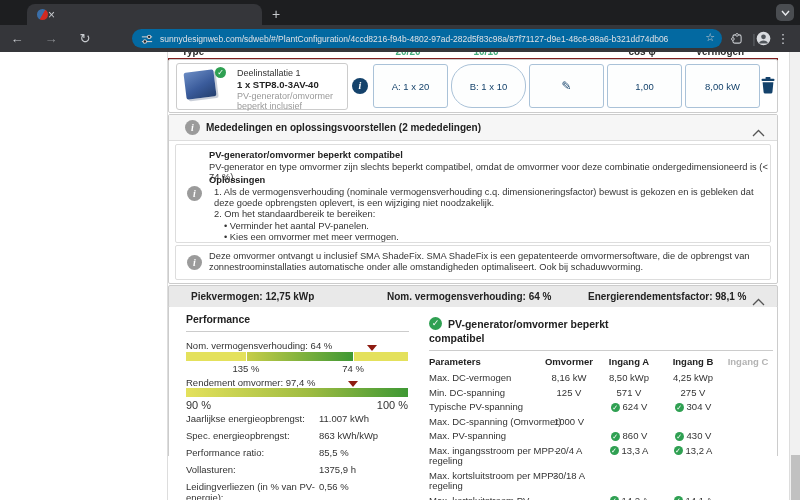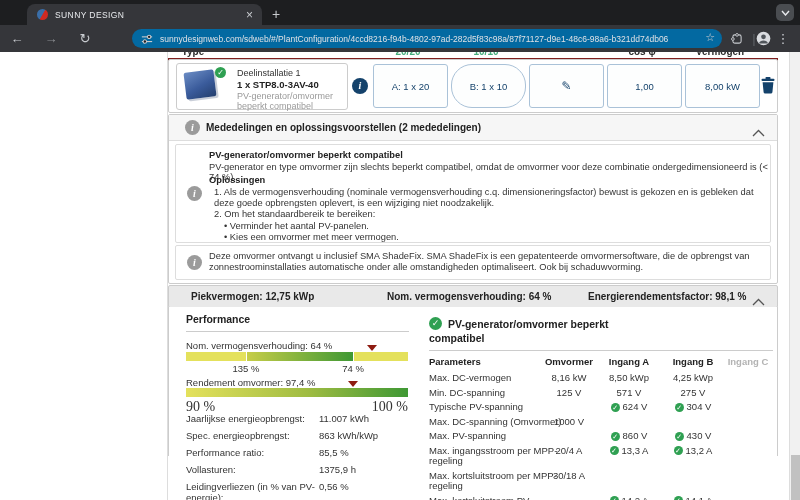--- a/index.html
+++ b/index.html
@@ -106,21 +106,21 @@
   .perf-title{position:absolute;left:0;top:6px;width:223px;font-size:10.5px;font-weight:bold;
               color:#222;padding-bottom:6px;border-bottom:1px solid #ccc;}
   .g-label{position:absolute;left:0;font-size:9.5px;color:#333;}
   .gl1{top:33px;} .gl2{top:70px;}
   .gauge{position:absolute;left:0;width:222px;height:9px;}
   .gauge1{top:45px;} .gauge2{top:81px;}
   .seg{position:absolute;top:0;height:9px;}
   .marker{position:absolute;top:-7px;width:0;height:0;border-left:5px solid transparent;
           border-right:5px solid transparent;border-top:6px solid #8e1b11;}
   .tick{position:absolute;top:11px;font-size:9.5px;color:#333;transform:translateX(-50%);}
-  .minmax{position:absolute;top:11px;font-size:14px;color:#333;font-family:Liberation Serif, serif;}
+  .minmax{position:absolute;top:11px;font-size:11px;color:#333;}
   .kv{position:absolute;left:0;top:106px;width:240px;}
   .kvrow{display:flex;margin-bottom:6px;font-size:9.5px;line-height:11px;color:#333;}
   .kvrow .k{width:133px;} .kvrow .v{white-space:nowrap;text-align:right;}
 
   .compat{position:absolute;left:260px;top:10px;width:344px;}
   .c-title{display:flex;gap:6px;font-size:10.5px;font-weight:bold;color:#222;line-height:14px;}
   .c-title2{font-size:10.5px;font-weight:bold;color:#222;line-height:14px;}
   .okball{width:13px;height:13px;border-radius:50%;background:#2fa052;color:#fff;font-size:9px;
           line-height:13px;text-align:center;flex:0 0 13px;}
   .c-hr{border:none;border-top:1px solid #ccc;margin:5px 0 0 0;}
@@ -137,21 +137,20 @@
        line-height:9px;text-align:center;flex:0 0 9px;margin-top:.5px;}
 </style>
 </head>
 <body>
 
 <div class="app">
 
   <div class="tabstrip">
     <div class="tab">
       <span class="favicon"></span>
-      <span class="tab-title">SUNNY DESIGN</span>
       <span class="tab-close">×</span>
     </div>
     <span class="newtab">+</span>
     <span class="tabsearch">
       <svg width="9" height="6" viewBox="0 0 9 6">
           <polyline points="1,1 4.5,5 8,1" fill="none" stroke="#e8eaed" stroke-width="1.4"></polyline>
         </svg>
     </span>
   </div>
 
@@ -203,21 +202,21 @@
         <span style="left:552px">Vermogen</span>
       </div>
 
       <div class="row-card">
         <div class="dev-card">
           <div class="inv-img"></div>
           <div class="inv-badge">✓</div>
           <div class="dev-name">Deelinstallatie 1</div>
           <div class="dev-model">1 x STP8.0-3AV-40</div>
           <div class="dev-st1">PV-generator/omvormer</div>
-          <div class="dev-st2">beperkt compatibel</div>
+          <div class="dev-st2">beperkt inclusief</div>
         </div>
         <div class="info-btn">i</div>
         <div class="valbox bx-a">A: 1 x 20</div>
         <div class="valbox bx-b">B: 1 x 10</div>
         <div class="valbox bx-edit">
           <span class="pencil">✎</span>
         </div>
         <div class="valbox bx-cos">1,00</div>
         <div class="valbox bx-pw">8,00 kW</div>
         <span class="trash">

